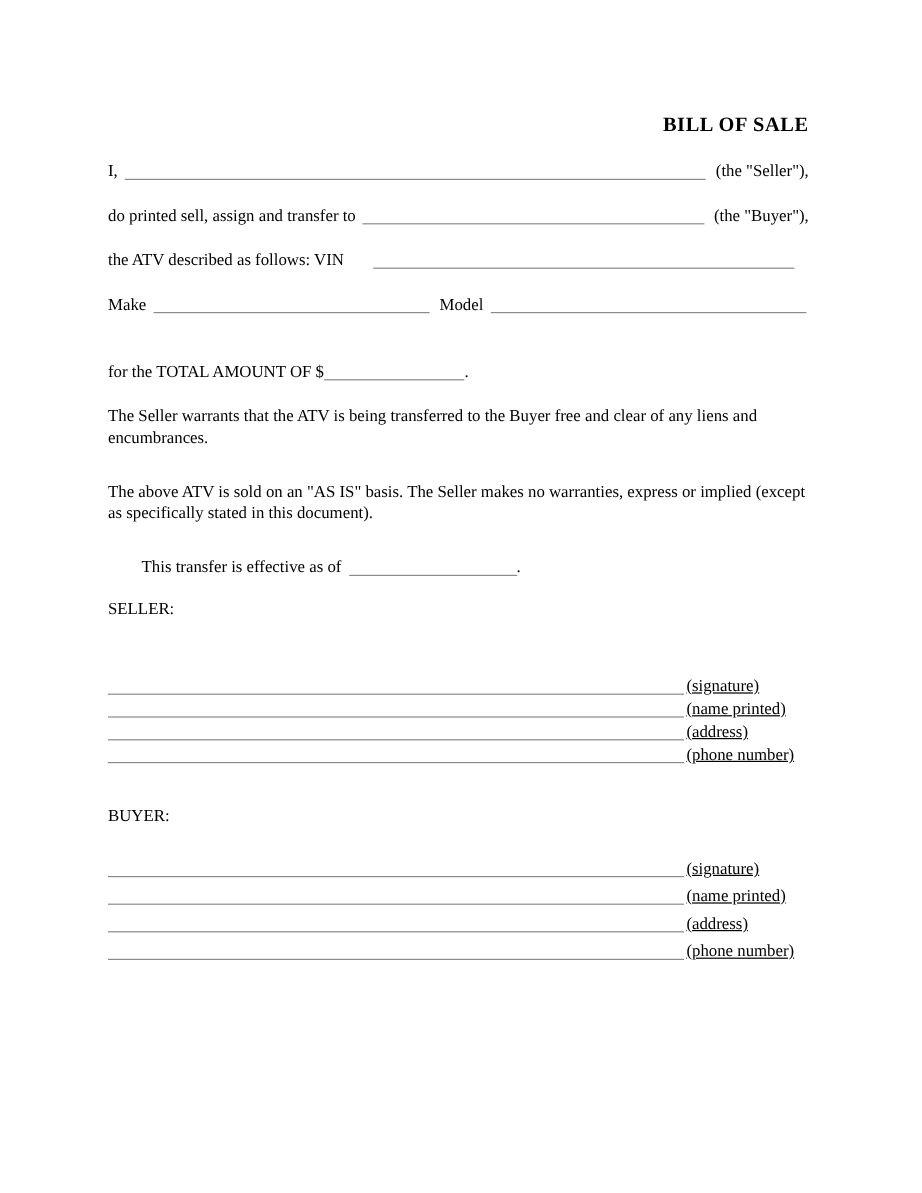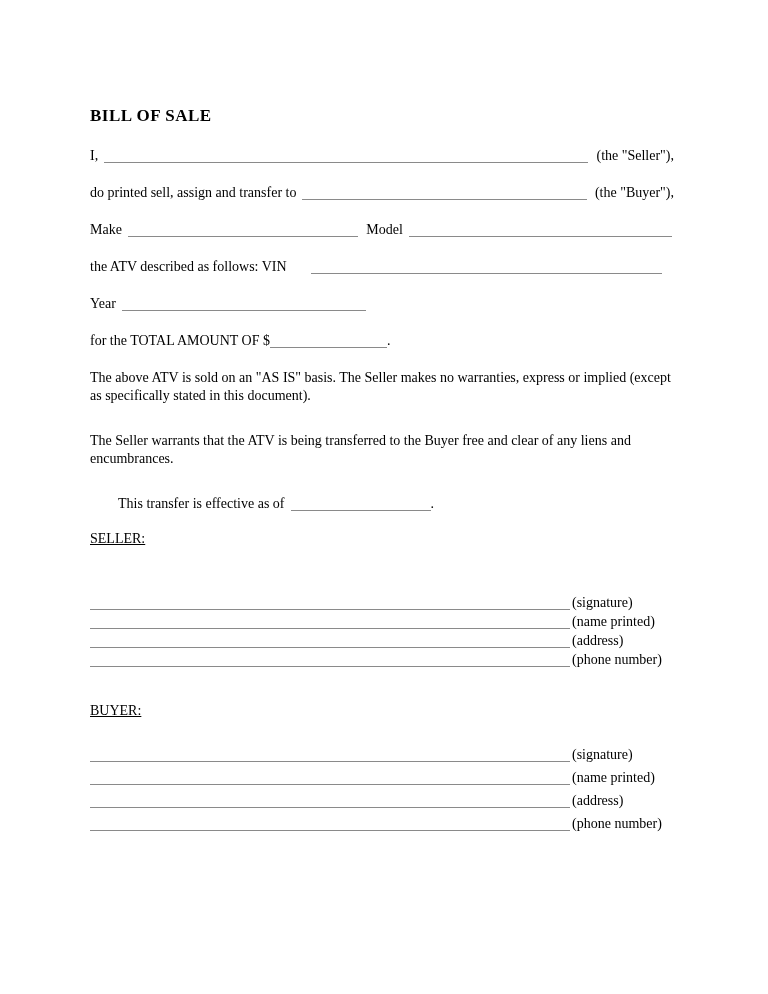--- a/index.html
+++ b/index.html
@@ -11,23 +11,23 @@
     color: #000000;
     font-family: "Liberation Serif", "DejaVu Serif", serif;
     font-size: 14px;
     overflow: hidden;
     box-sizing: border-box;
     padding: 90px 94px 0 90px;
   }
   .doc-title {
     font-size: 17px;
     font-weight: bold;
-    text-align: left;
+    text-align: right;
     letter-spacing: 0.5px;
-    margin: 16px 0 21px 0;
+    margin: 4px 0 21px 0;
   }
   .row {
     display: flex;
     align-items: baseline;
     line-height: 18px;
     margin-bottom: 19px;
     white-space: nowrap;
   }
   .blank {
     flex: 1;
@@ -47,31 +47,30 @@
   .mr-12 { margin-right: 12px; }
   .mr-24 { margin-right: 24px; }
   .para {
     line-height: 18px;
     margin: 0 0 27px 0;
   }
   .row-effective { margin-bottom: 17px; margin-left: 28px; }
   .sec-heading {
     line-height: 18px;
     margin: 0 0 25px 0;
-    text-decoration: underline;
   }
   .sig-block { margin-bottom: 0; }
   .sig-row {
     display: flex;
     align-items: baseline;
     white-space: nowrap;
   }
   .sig-block.seller .sig-row { height: 19px; }
   .sig-block.buyer  .sig-row { height: 23px; }
-  .sig-label { padding-left: 2px; min-width: 102px; }
+  .sig-label { padding-left: 2px; min-width: 102px; text-decoration: underline; }
   .spacer-seller { height: 22px; }
   .spacer-buyer  { height: 31px; }
   .buyer-head-gap { margin-bottom: 27px; }
 </style>
 </head>
 <body>
 
 <div class="page">
 
   <h1 class="doc-title">BILL OF SALE</h1>
@@ -82,52 +81,48 @@
     <span>(the "Seller"),</span>
   </div>
 
   <div class="row">
     <span>do printed sell, assign and transfer to</span>
     <span class="blank gap-l mr-8"></span>
     <span>(the "Buyer"),</span>
   </div>
 
   <div class="row">
+    <span>the ATV described as follows: VIN</span>
+    <span class="blank gap-l2 mr-12"></span>
+  </div>
+
+  <div class="row">
     <span class="pair-left">
       <span>Make</span>
       <span class="blank gap-l mr-8"></span>
     </span>
     <span class="pair-right">
       <span>Model</span>
       <span class="blank gap-l mr-2"></span>
     </span>
   </div>
 
   <div class="row">
-    <span>the ATV described as follows: VIN</span>
-    <span class="blank gap-l2 mr-12"></span>
-  </div>
-
-  <div class="row">
-    <span class="pair-left">
-      <span>Year</span>
-      <span class="blank gap-l"></span>
-    </span>
   </div>
 
 
   <div class="row">
     <span>for the TOTAL AMOUNT OF $</span>
     <span class="blank fixed" style="width:117px"></span>
     <span>.</span>
   </div>
 
+  <p class="para">The Seller warrants that the ATV is being transferred to the Buyer free and clear of any liens and encumbrances.</p>
+
   <p class="para">The above ATV is sold on an "AS IS" basis.  The Seller makes no warranties, express or implied (except as specifically stated in this document).</p>
-
-  <p class="para">The Seller warrants that the ATV is being transferred to the Buyer free and clear of any liens and encumbrances.</p>
 
   <div class="row row-effective">
     <span>This transfer is effective as of</span>
     <span class="blank fixed gap-l" style="width:140px"></span>
     <span>.</span>
   </div>
 
 
   <div class="sec-heading">SELLER:</div>
 

